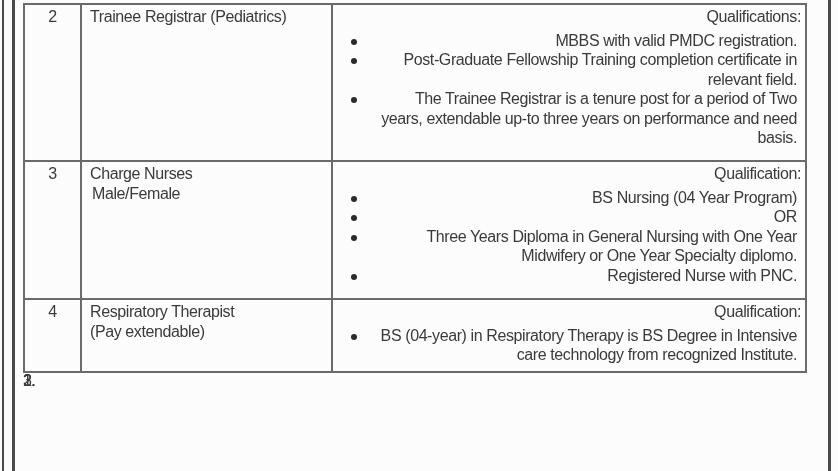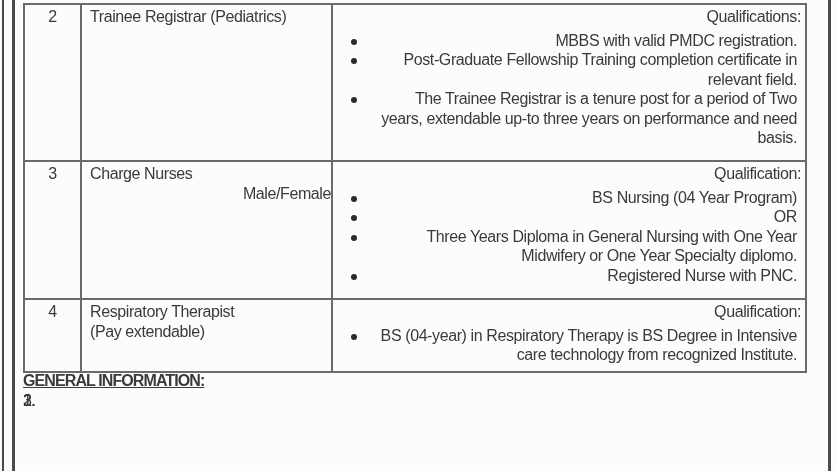--- a/index.html
+++ b/index.html
@@ -60,21 +60,21 @@
         <li>MBBS with valid PMDC registration.</li>
         <li>Post-Graduate Fellowship Training completion certificate in relevant field.</li>
         <li>The Trainee Registrar is a tenure post for a period of Two years, extendable up-to three years on performance and need basis.</li>
       </ul>
     </td>
   </tr>
   <tr style="height:138px;">
     <td class="c-num">3</td>
     <td class="c-title">
       <div>Charge Nurses</div>
-      <div style="padding-left:2px;text-align:right;">Male/Female</div>
+      <div style="padding-left:2px;">Male/Female</div>
     </td>
     <td class="c-qual">
       <span class="qual-head">Qualification:</span>
       <ul class="bullets">
         <li>BS Nursing (04 Year Program)</li>
         <li>OR</li>
         <li>Three Years Diploma in General Nursing with One Year Midwifery or One Year Specialty diplomo.</li>
         <li>Registered Nurse with PNC.</li>
       </ul>
     </td>
@@ -89,21 +89,20 @@
       <span class="qual-head">Qualification:</span>
       <ul class="bullets">
         <li>BS (04-year) in Respiratory Therapy is BS Degree in Intensive care technology from recognized Institute.</li>
       </ul>
     </td>
   </tr>
 </tbody>
   </table>
 
 <div class="gen">
-  <div class="gen-title">GENERAL INFORMATION:</div>
   <ol class="gen-list">
     <li>
       <span class="n">1.</span>
     </li>
     <li>
       <span class="n">2.</span>
     </li>
     <li>
       <span class="n">3.</span>
     </li>

